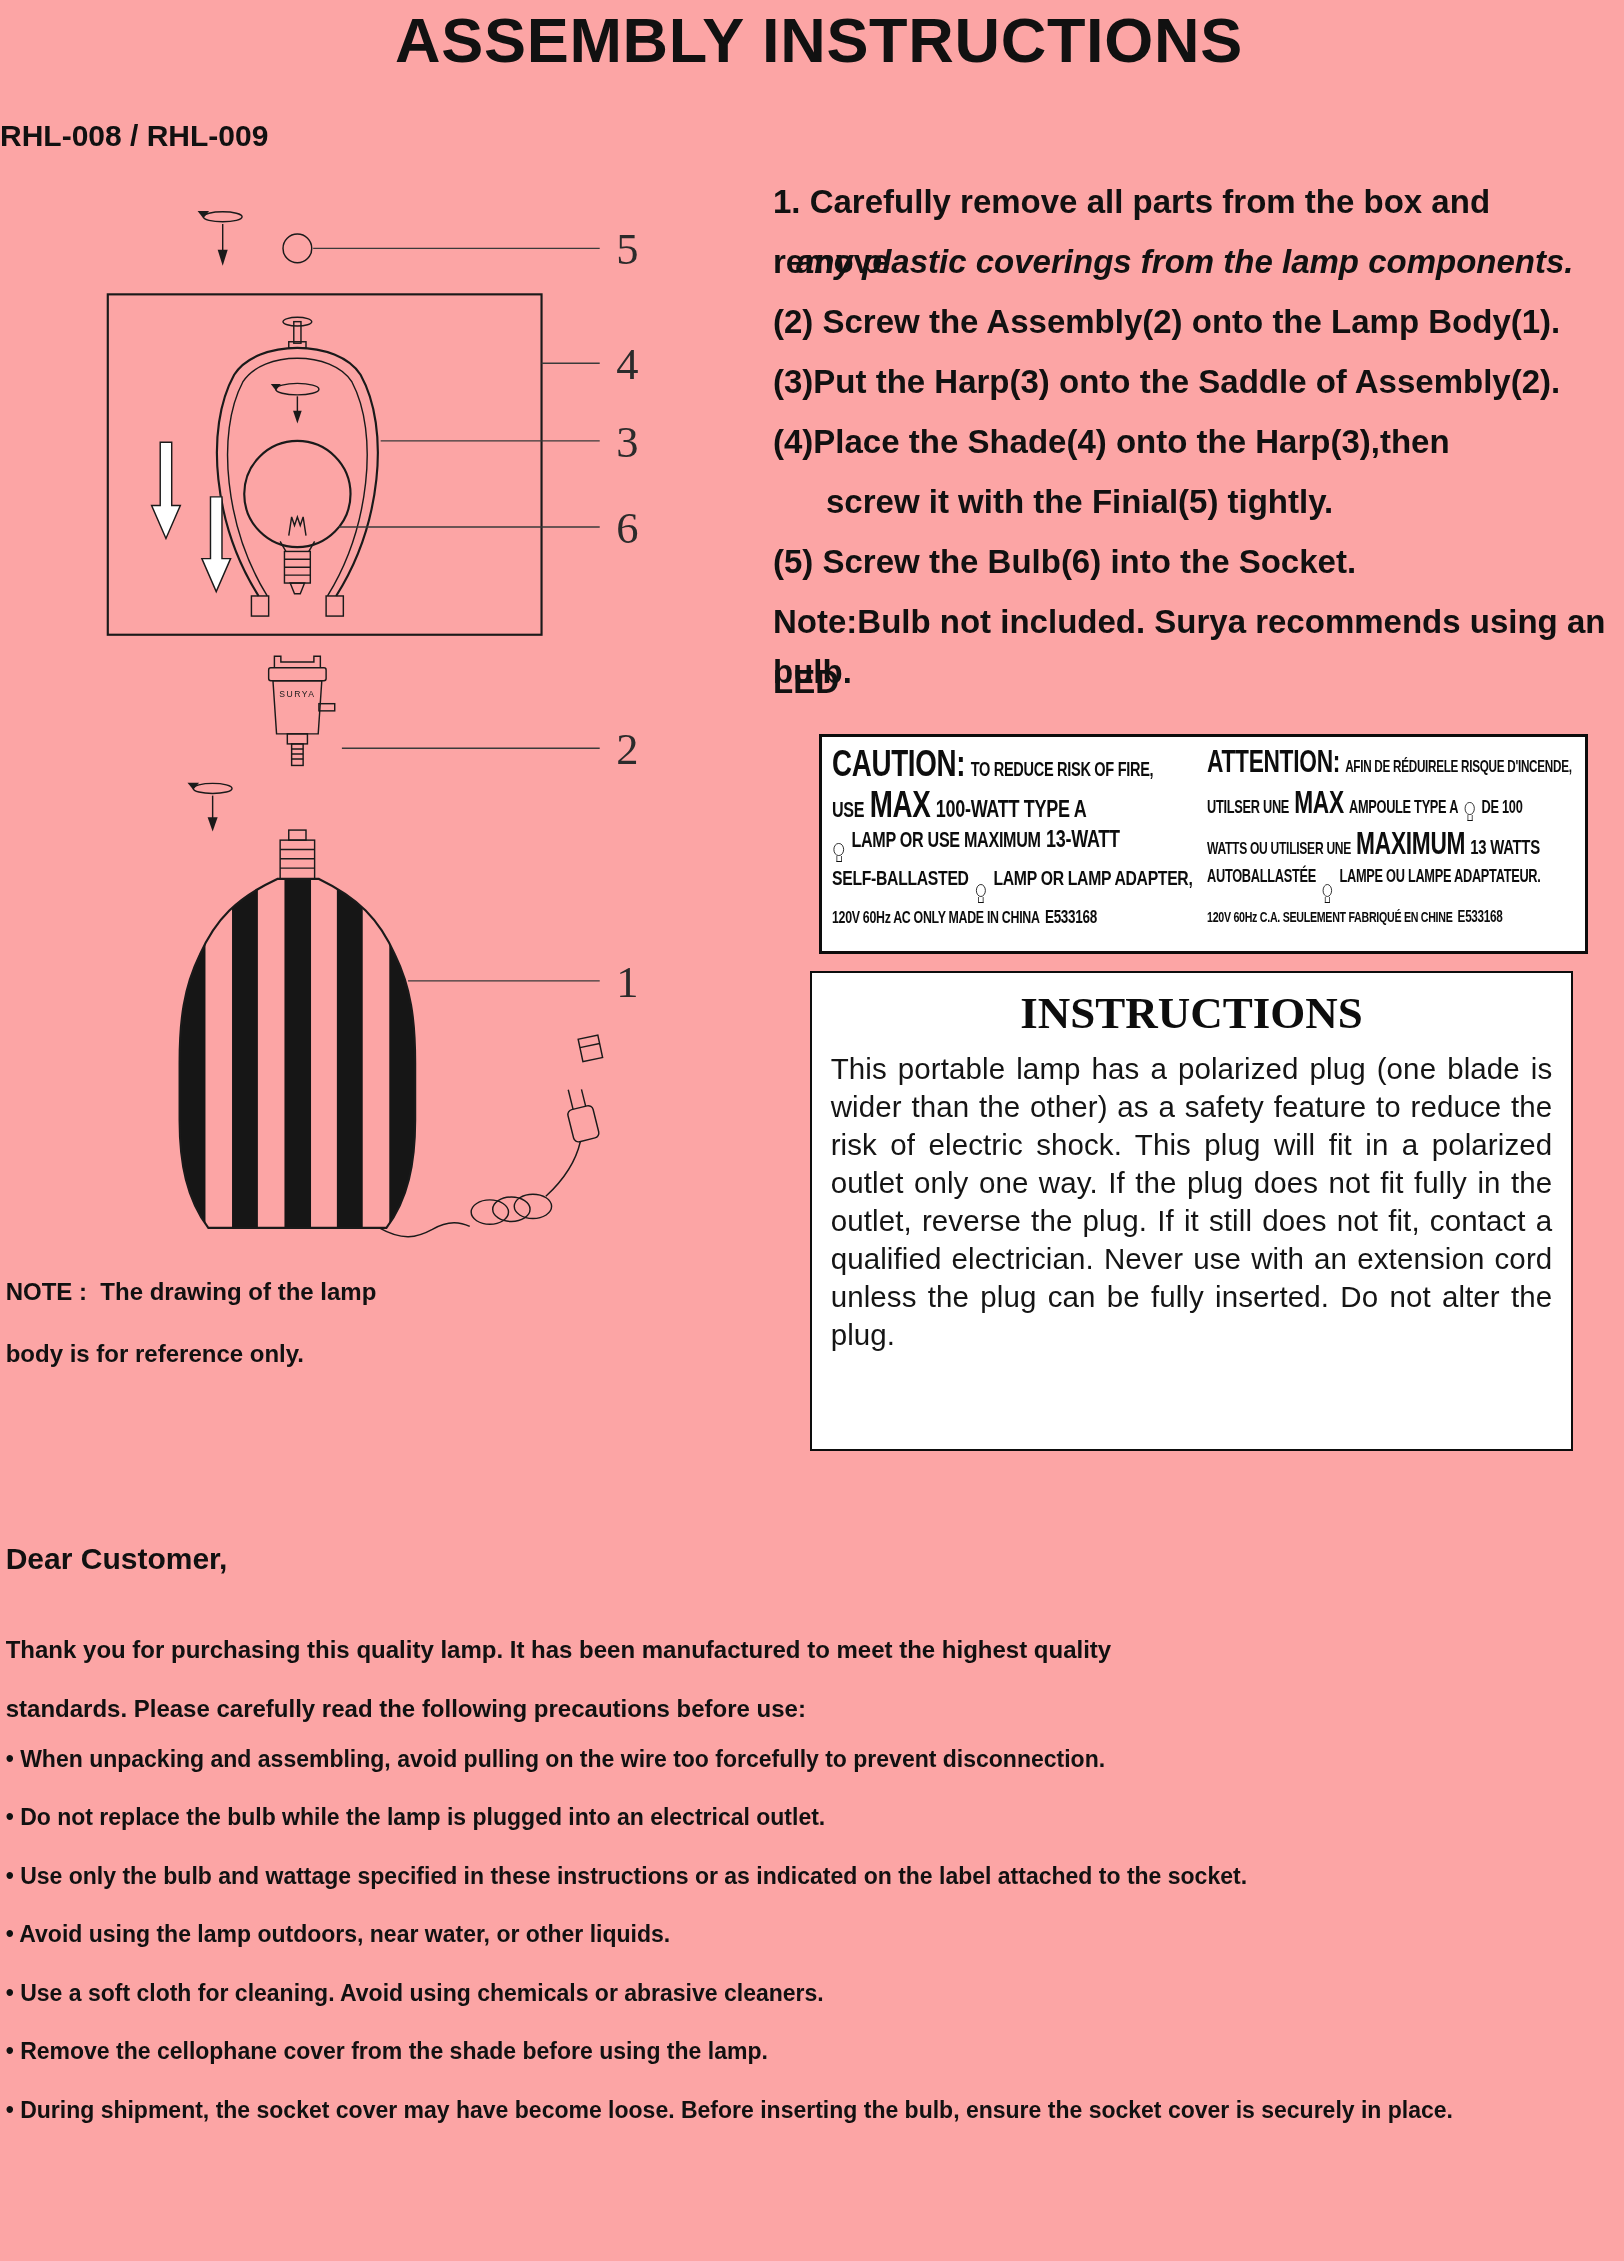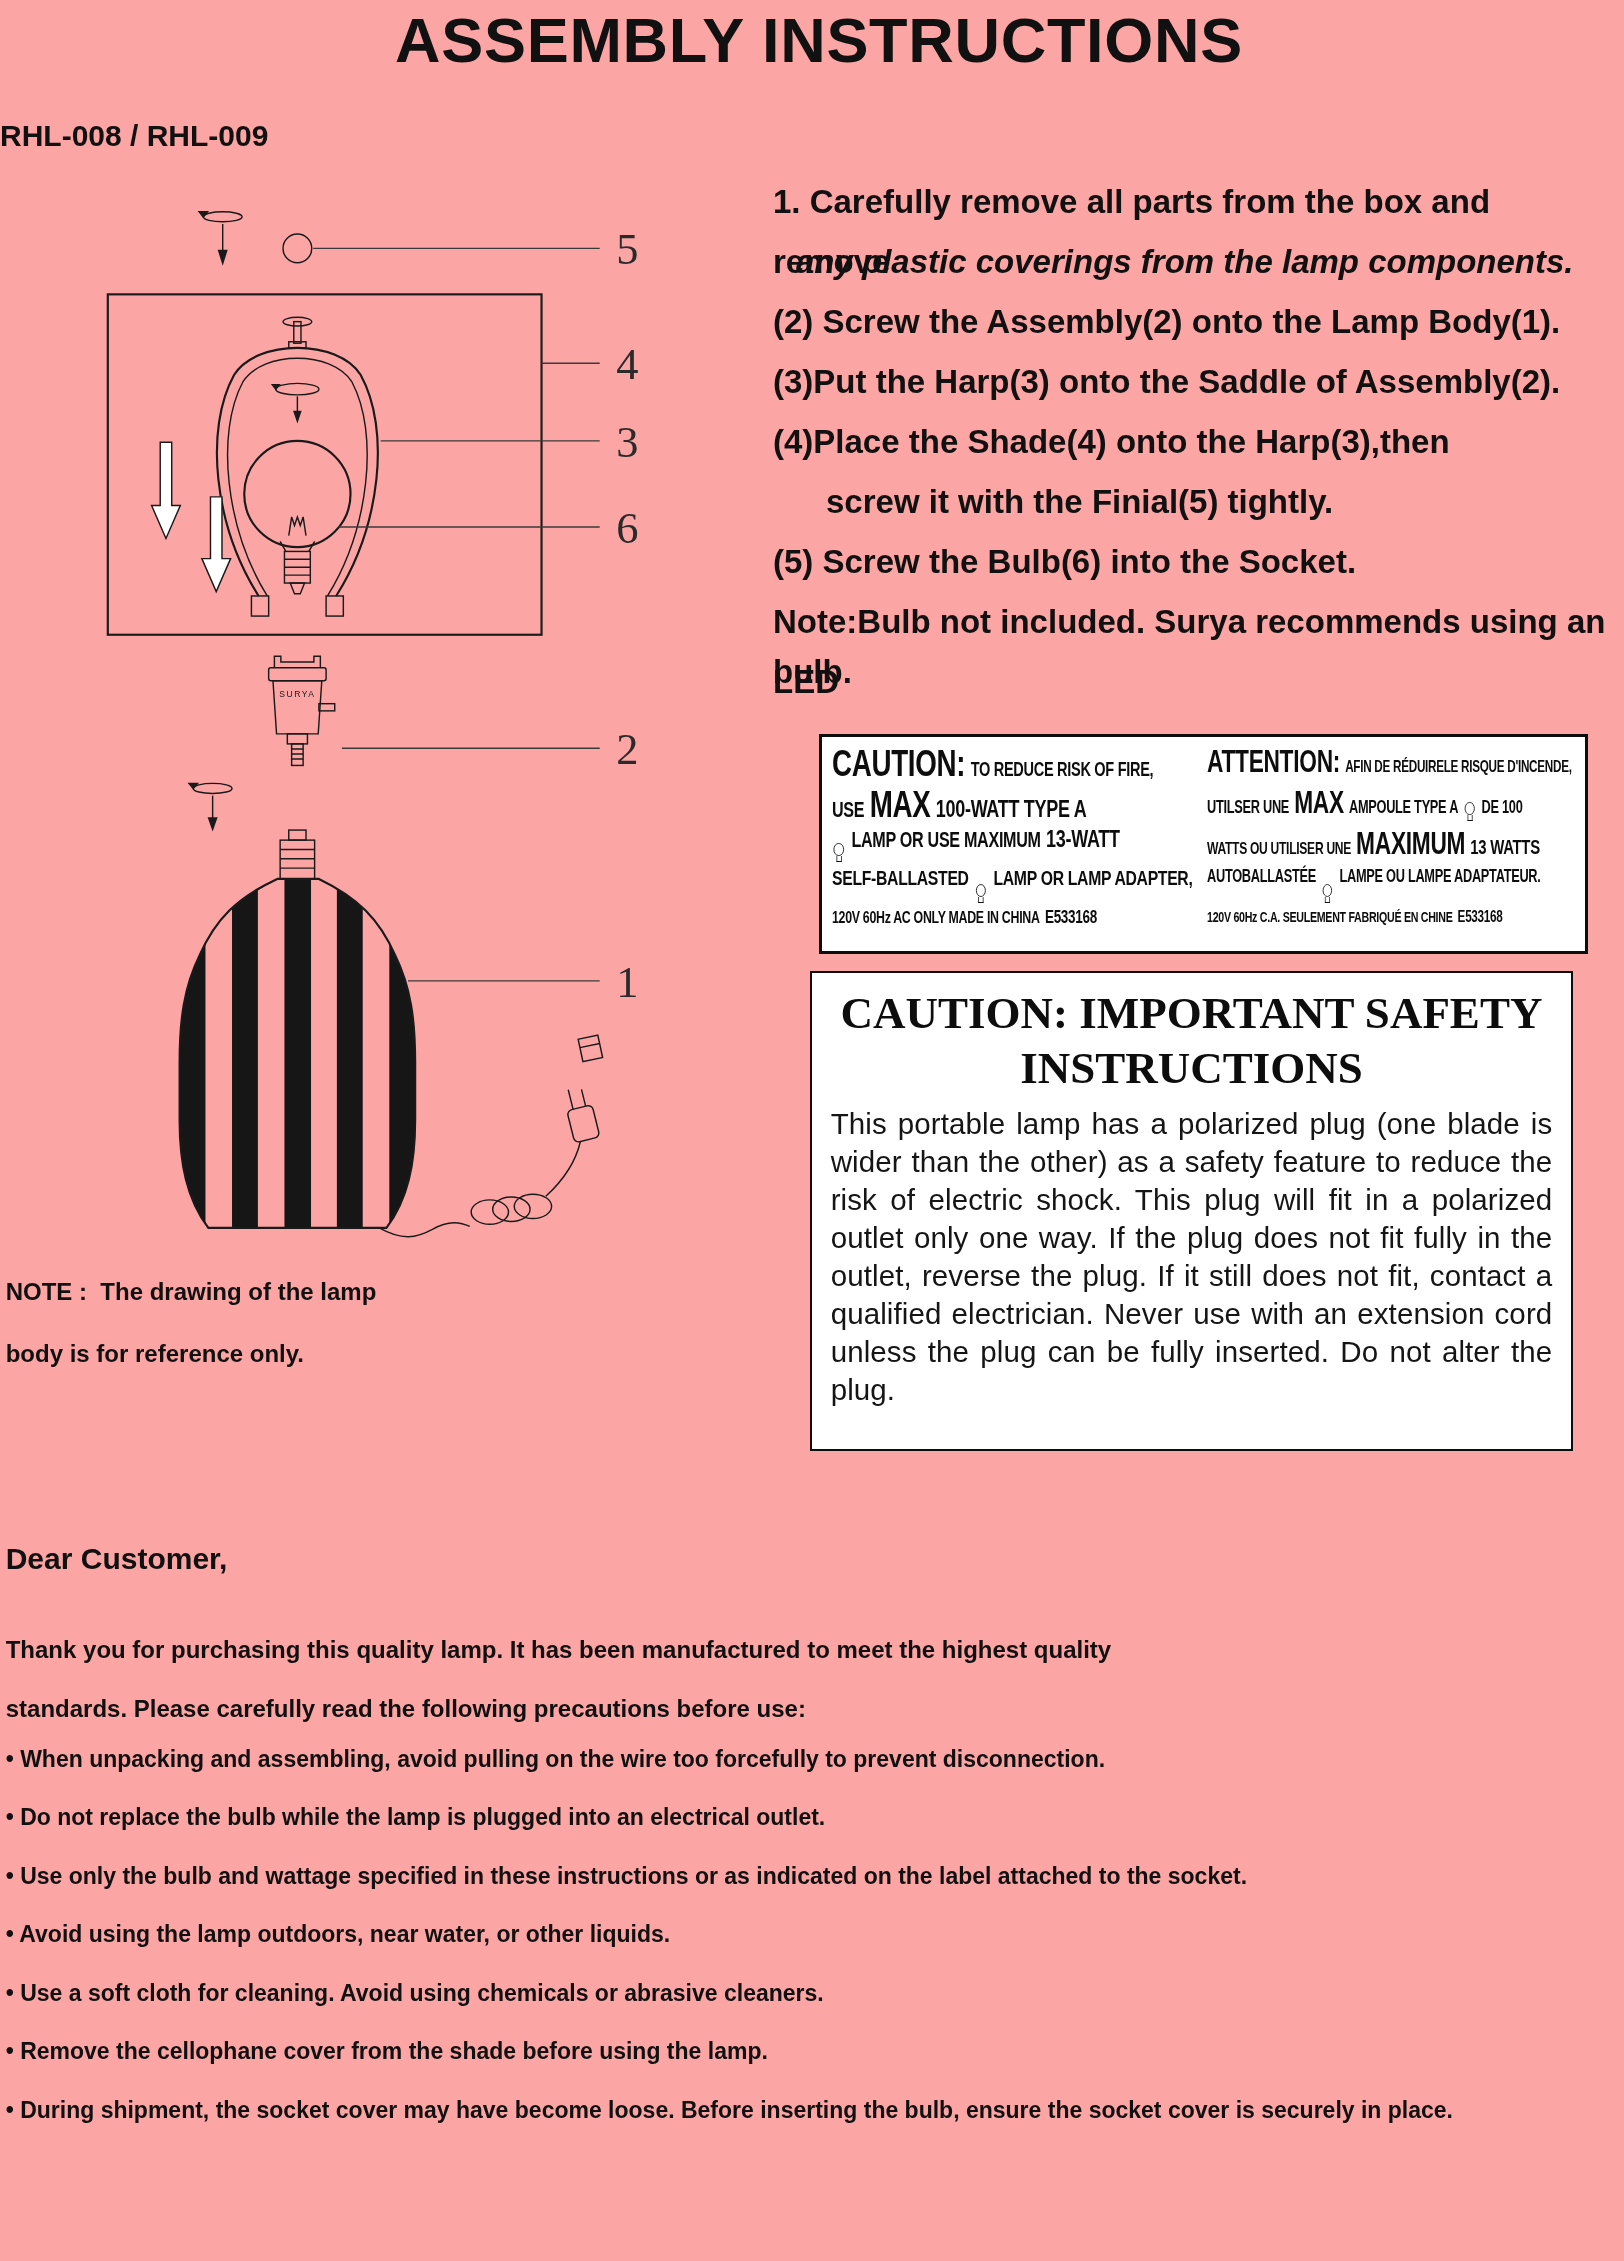--- a/index.html
+++ b/index.html
@@ -258,21 +258,20 @@
         <span class="s25">LAMPE OU LAMPE ADAPTATEUR.</span>
       </div>
       <div class="lrow">
         <span class="s21">120V 60Hz C.A. SEULEMENT FABRIQUÉ EN CHINE</span>
         <span class="s23">E533168</span>
       </div>
     </div>
   </div>
 
   <div class="safety">
-    <div class="safety-title">CAUTION: IMPORTANT SAFETY</div>
     <div class="safety-title">INSTRUCTIONS</div>
     <p class="safety-body">This portable lamp has a polarized plug (one blade is wider than the other) as a safety feature to reduce the risk of electric shock. This plug will fit in a polarized outlet only one way. If the plug does not fit fully in the outlet, reverse the plug. If it still does not fit, contact a qualified electrician. Never use with an extension cord unless the plug can be fully inserted. Do not alter the plug.</p>
   </div>
 
   <div class="note">
     <div class="note-line">NOTE :  The drawing of the lamp</div>
     <div class="note-line">body is for reference only.</div>
   </div>
 
   <div class="customer">

